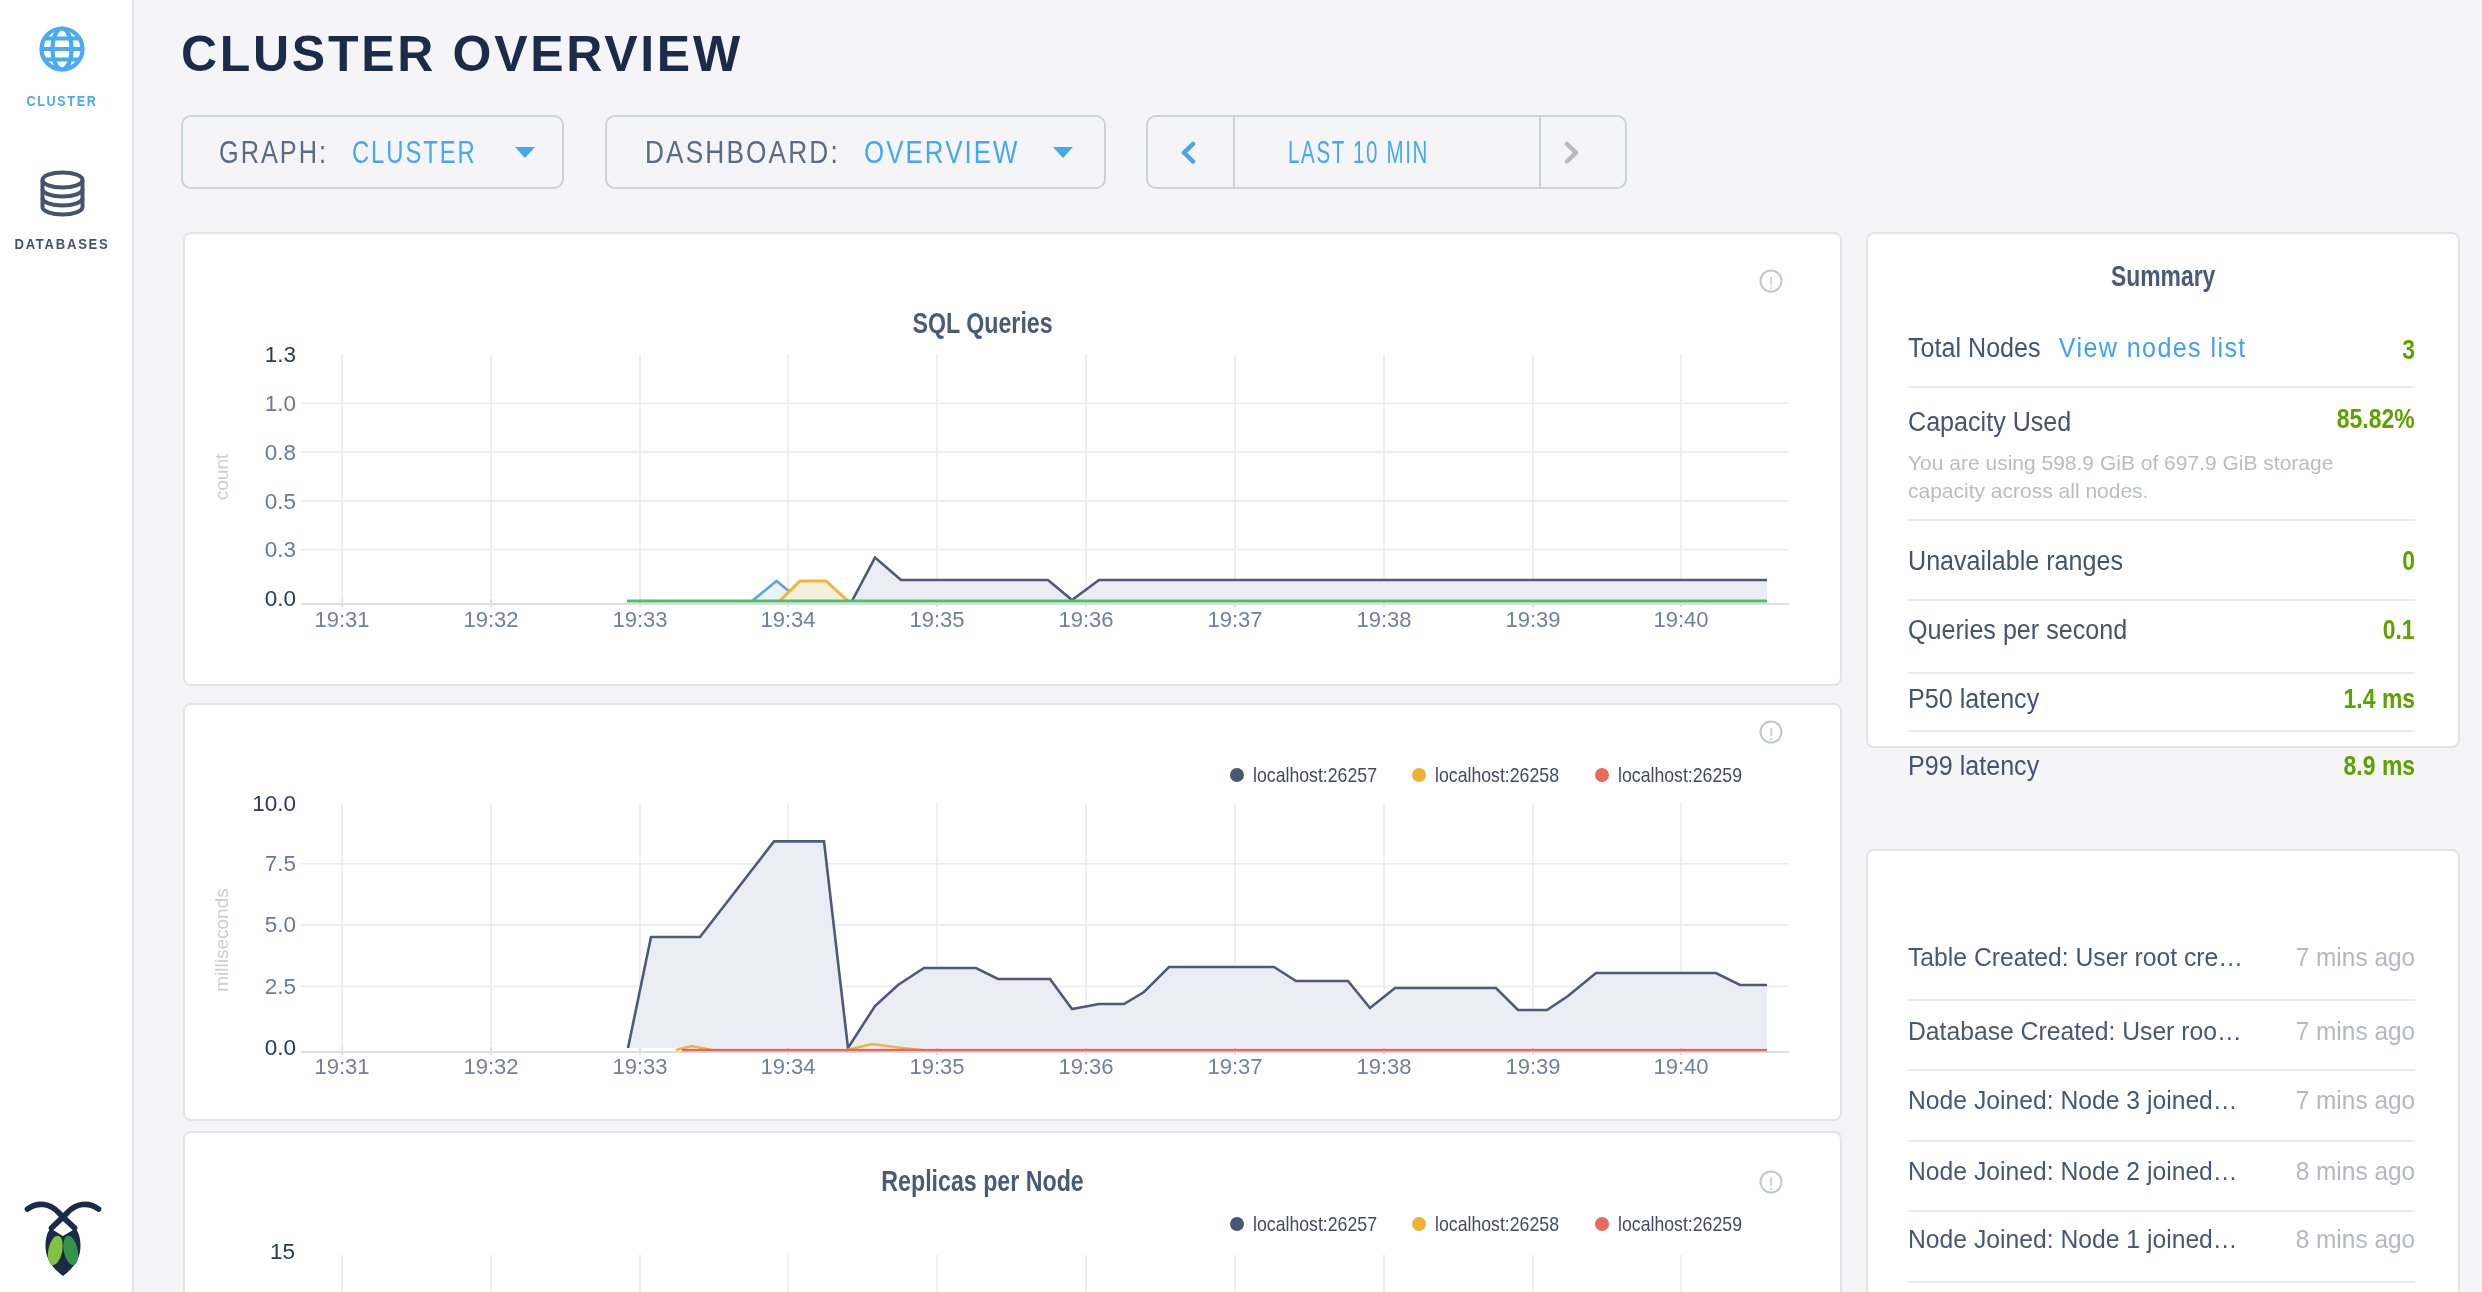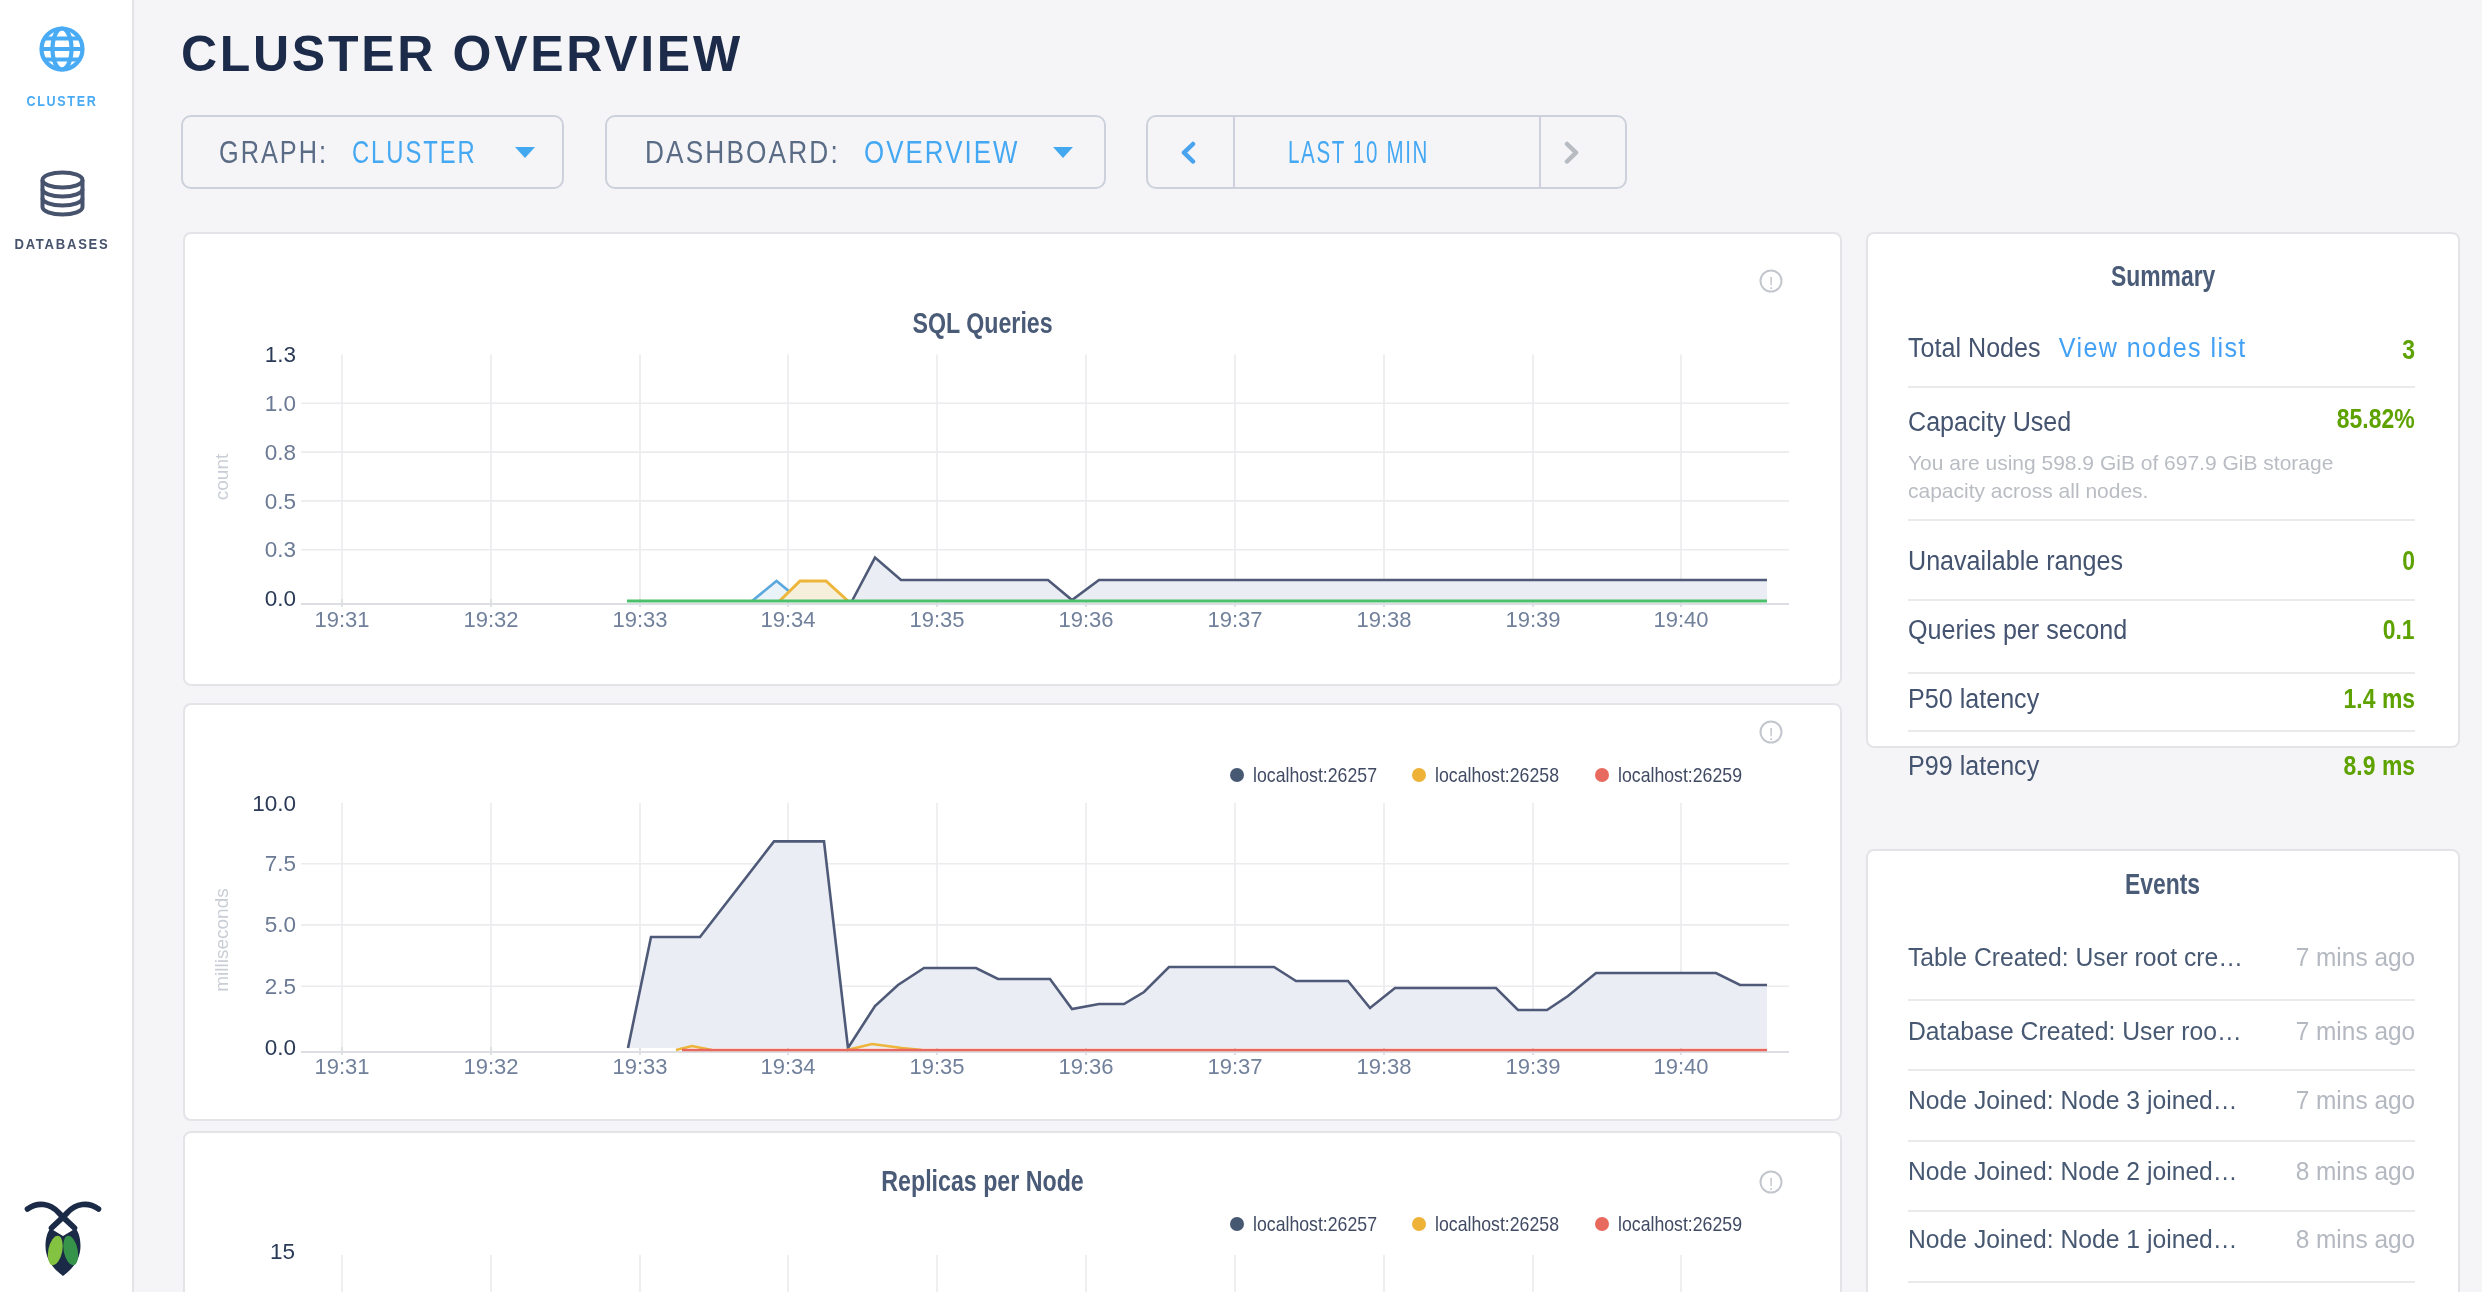--- a/index.html
+++ b/index.html
@@ -197,21 +197,20 @@
   <div style="position:absolute;left:40px;top:383px;" class="sum-row-label">Queries per second</div>
   <div style="position:absolute;right:43px;top:383px;" class="sum-val">0.1</div>
   <div style="position:absolute;left:40px;right:43px;top:438px;height:2px;background:#e9eaec;"></div>
   <div style="position:absolute;left:40px;top:452px;" class="sum-row-label">P50 latency</div>
   <div style="position:absolute;right:43px;top:452px;" class="sum-val">1.4 ms</div>
   <div style="position:absolute;left:40px;right:43px;top:496px;height:2px;background:#e9eaec;"></div>
   <div style="position:absolute;left:40px;top:519px;" class="sum-row-label">P99 latency</div>
   <div style="position:absolute;right:43px;top:519px;" class="sum-val">8.9 ms</div>
 </div>
 <div class="card" id="evcard" style="left:1866px; top:849px; width:594px; height:500px;">
-  <div style="position:absolute;top:19px;width:100%;text-align:center;font-size:29px;font-weight:bold;color:#4a5b77;line-height:1;"><span style="display:inline-block;transform:scaleX(0.79);">Events</span></div>
   <div style="position:absolute;left:40px;top:93px;font-size:26px;color:#475872;line-height:1;white-space:nowrap;display:inline-block;transform:scaleX(0.95);transform-origin:0 50%;">Table Created: User root cre…</div>
   <div style="position:absolute;right:43px;top:93px;font-size:26px;color:#b4b8c0;line-height:1;white-space:nowrap;display:inline-block;transform:scaleX(0.94);transform-origin:100% 50%;">7 mins ago</div>
   <div style="position:absolute;left:40px;right:43px;top:148px;height:2px;background:#e9eaec;"></div>
   <div style="position:absolute;left:40px;top:167px;font-size:26px;color:#475872;line-height:1;white-space:nowrap;display:inline-block;transform:scaleX(0.95);transform-origin:0 50%;">Database Created: User roo…</div>
   <div style="position:absolute;right:43px;top:167px;font-size:26px;color:#b4b8c0;line-height:1;white-space:nowrap;display:inline-block;transform:scaleX(0.94);transform-origin:100% 50%;">7 mins ago</div>
   <div style="position:absolute;left:40px;right:43px;top:218px;height:2px;background:#e9eaec;"></div>
   <div style="position:absolute;left:40px;top:236px;font-size:26px;color:#475872;line-height:1;white-space:nowrap;display:inline-block;transform:scaleX(0.95);transform-origin:0 50%;">Node Joined: Node 3 joined…</div>
   <div style="position:absolute;right:43px;top:236px;font-size:26px;color:#b4b8c0;line-height:1;white-space:nowrap;display:inline-block;transform:scaleX(0.94);transform-origin:100% 50%;">7 mins ago</div>
   <div style="position:absolute;left:40px;right:43px;top:289px;height:2px;background:#e9eaec;"></div>
   <div style="position:absolute;left:40px;top:307px;font-size:26px;color:#475872;line-height:1;white-space:nowrap;display:inline-block;transform:scaleX(0.95);transform-origin:0 50%;">Node Joined: Node 2 joined…</div>

